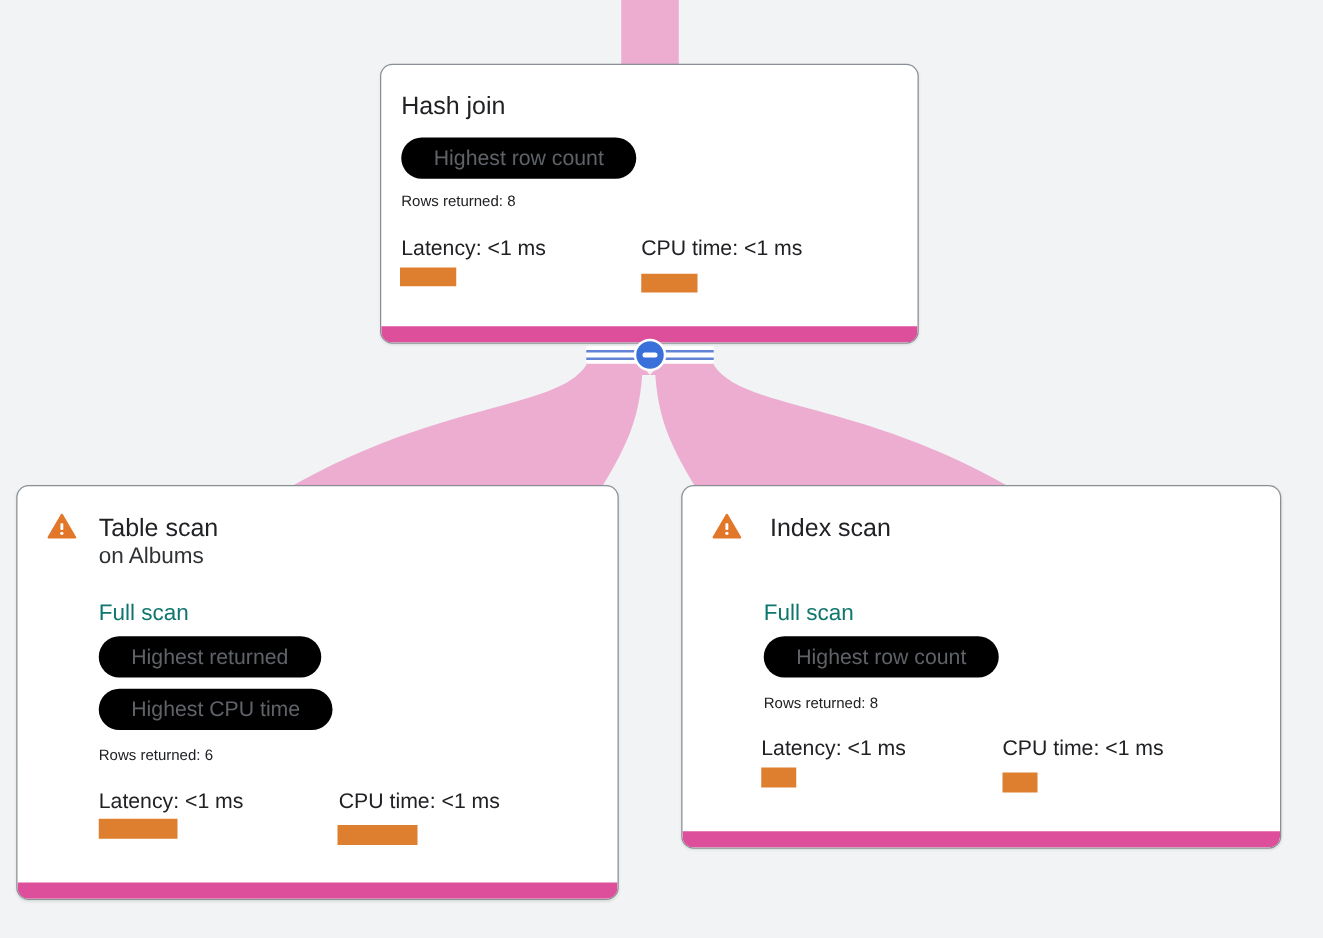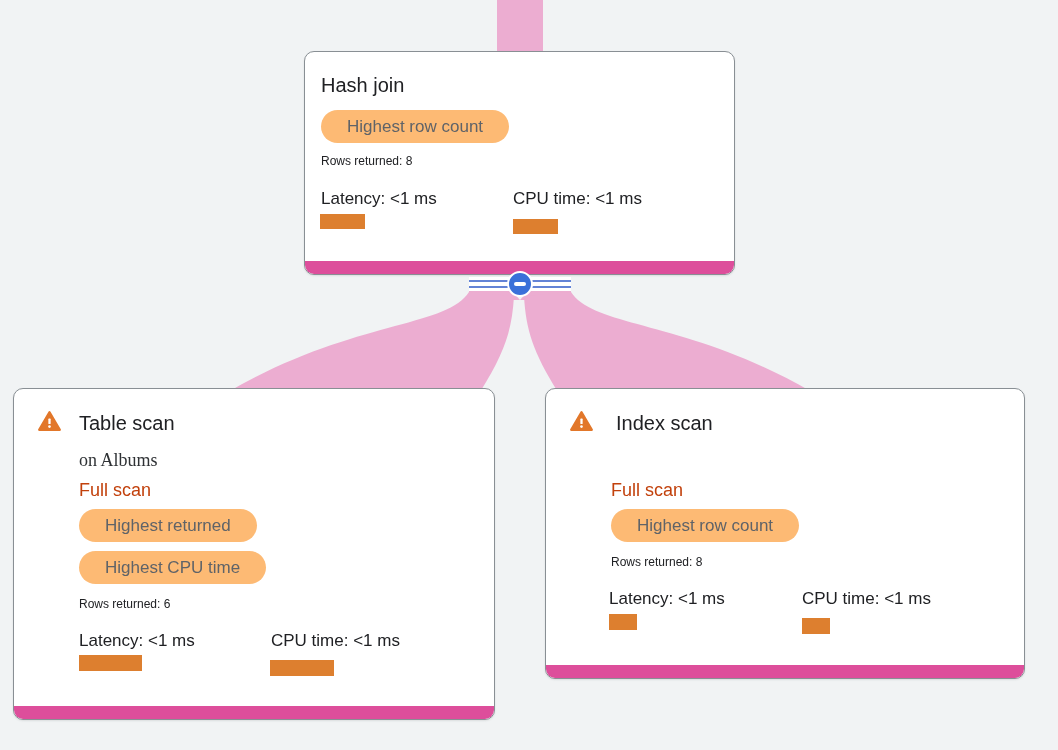--- a/index.html
+++ b/index.html
@@ -30,24 +30,24 @@
     border-radius:0 0 8px 8px;
   }
   .card-title{
     font-size:20px;font-weight:500;color:#202124;
     white-space:nowrap;line-height:24px;
   }
   .subtitle{
     font-size:18px;color:#2f3235;white-space:nowrap;line-height:22px;
   }
   .scan-type{
-    font-size:18px;color:#c2410c;white-space:nowrap;line-height:22px;
+    font-size:18px;color:#0f766e;white-space:nowrap;line-height:22px;
   }
   .badge{
-    background:#fdba74;color:#5f6368;
+    background:#000000;color:#5f6368;
     font-size:17px;line-height:33px;height:33px;
     padding:0 26px;border-radius:17px;
     white-space:nowrap;display:inline-block;
     box-sizing:border-box;
   }
   .rows-line{
     font-size:12px;color:#202124;white-space:nowrap;line-height:21px;
   }
   .metric-label{
     font-size:17px;color:#202124;white-space:nowrap;line-height:21px;
@@ -119,21 +119,21 @@
     <div class="accent-bar"></div>
   </div>
 
   <div class="card" style="left:13px;top:388px;width:482px;height:332px;">
     <svg class="warn" style="left:23px;top:20px;" viewBox="0 0 24 24">
       <path d="M12 3 L22 20 H2 Z" fill="#e2772a" stroke="#e2772a" stroke-width="2" stroke-linejoin="round"></path>
       <rect x="10.9" y="9.2" width="2.2" height="5.2" rx="0.6" fill="#ffffff"></rect>
       <circle cx="12" cy="16.9" r="1.25" fill="#ffffff"></circle>
     </svg>
     <div class="card-title" style="left:65px;top:22px;">Table scan</div>
-    <div class="subtitle" style="left:65px;top:60px;font-family:Liberation Serif, serif;">on Albums</div>
+    <div class="subtitle" style="left:65px;top:44px;">on Albums</div>
     <div class="scan-type" style="left:65px;top:90px;">Full scan</div>
     <div class="badge" style="left:65px;top:120px;">Highest returned</div>
     <div class="badge" style="left:65px;top:162px;">Highest CPU time</div>
     <div class="rows-line" style="left:65px;top:205px;">Rows returned: 6</div>
     <div class="metric-label" style="left:65px;top:241px;">Latency: &lt;1 ms</div>
     <div class="metric-label" style="left:257px;top:241px;">CPU time: &lt;1 ms</div>
     <div class="metric-bar" style="left: 65px; top: 266px; height: 16px; width: 63px;"></div>
     <div class="metric-bar" style="left: 256px; top: 271px; height: 16px; width: 64px;"></div>
     <div class="accent-bar"></div>
   </div>

